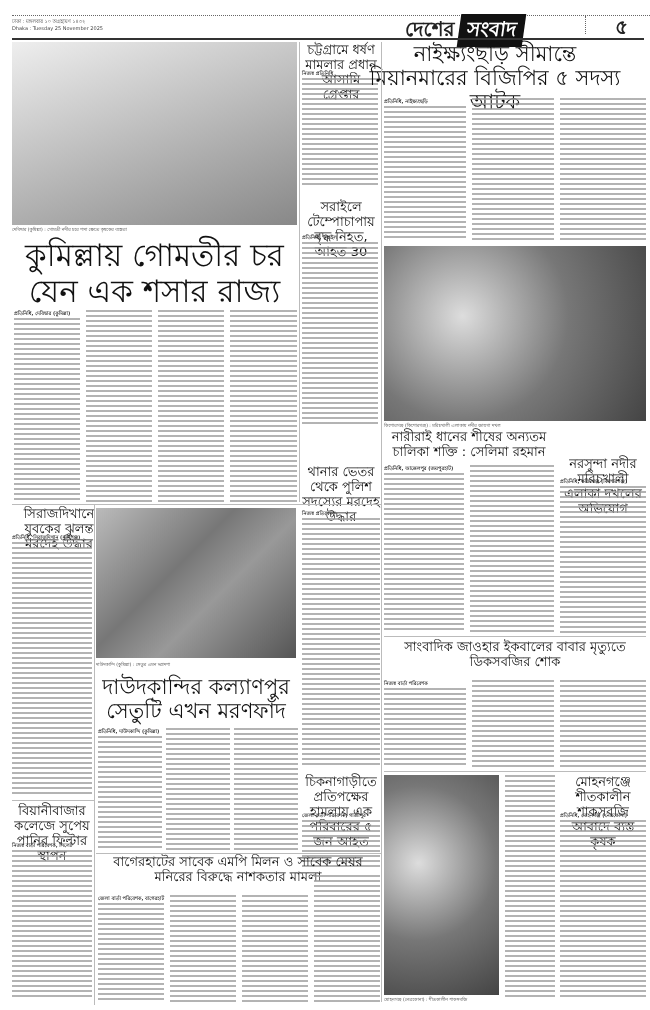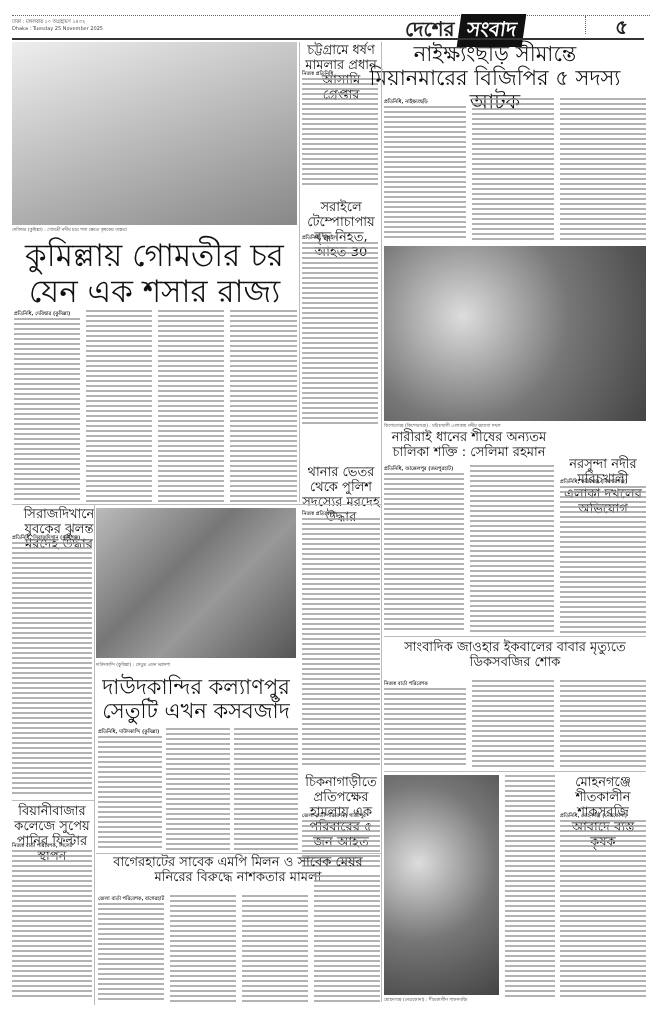--- a/index.html
+++ b/index.html
@@ -80,21 +80,21 @@
 <div class="abs hl hl-sm" style="left:302px;top:465px;width:78px">থানার ভেতর থেকে পুলিশ সদস্যের মরদেহ উদ্ধার</div>
 <div class="abs byline" style="left:302px;top:510px">নিজস্ব প্রতিবেদক</div>
 <div class="abs txt" style="left:302px;top:518px;width:78px;height:250px"></div>
 
 <div class="abs hl hl-sm" style="left:19px;top:507px;width:80px">সিরাজদিখানে যুবকের ঝুলন্ত মরদেহ উদ্ধার</div>
 <div class="abs byline" style="left:12px;top:534px">প্রতিনিধি, সিরাজদিখান (মুন্সিগঞ্জ)</div>
 <div class="abs txt" style="left:12px;top:542px;width:80px;height:255px"></div>
 
 <div class="abs photo" style="left:96px;top:508px;width:200px;height:150px"></div>
 <div class="abs caption" style="left:96px;top:662px;width:200px">দাউদকান্দি (কুমিল্লা) : সেতুর এমন ভগ্নদশা</div>
-<div class="abs hl hl-lg" style="left:96px;top:675px;width:200px">দাউদকান্দির কল্যাণপুর সেতুটি এখন কসবজাঁদ</div>
+<div class="abs hl hl-lg" style="left:96px;top:675px;width:200px">দাউদকান্দির কল্যাণপুর সেতুটি এখন মরণফাঁদ</div>
 <div class="abs byline" style="left:98px;top:728px">প্রতিনিধি, দাউদকান্দি (কুমিল্লা)</div>
 <div class="abs txt" style="left:98px;top:736px;width:64px;height:115px"></div>
 <div class="abs txt" style="left:166px;top:728px;width:64px;height:123px"></div>
 <div class="abs txt" style="left:234px;top:728px;width:64px;height:123px"></div>
 
 <div class="abs hl hl-md" style="left:384px;top:640px;width:262px">সাংবাদিক জাওহার ইকবালের বাবার মৃত্যুতে ডিকসবজির শোক</div>
 <div class="abs byline" style="left:384px;top:680px">নিজস্ব বার্তা পরিবেশক</div>
 <div class="abs txt" style="left:384px;top:688px;width:82px;height:80px"></div>
 <div class="abs txt" style="left:472px;top:680px;width:82px;height:88px"></div>
 <div class="abs txt" style="left:560px;top:680px;width:86px;height:88px"></div>

